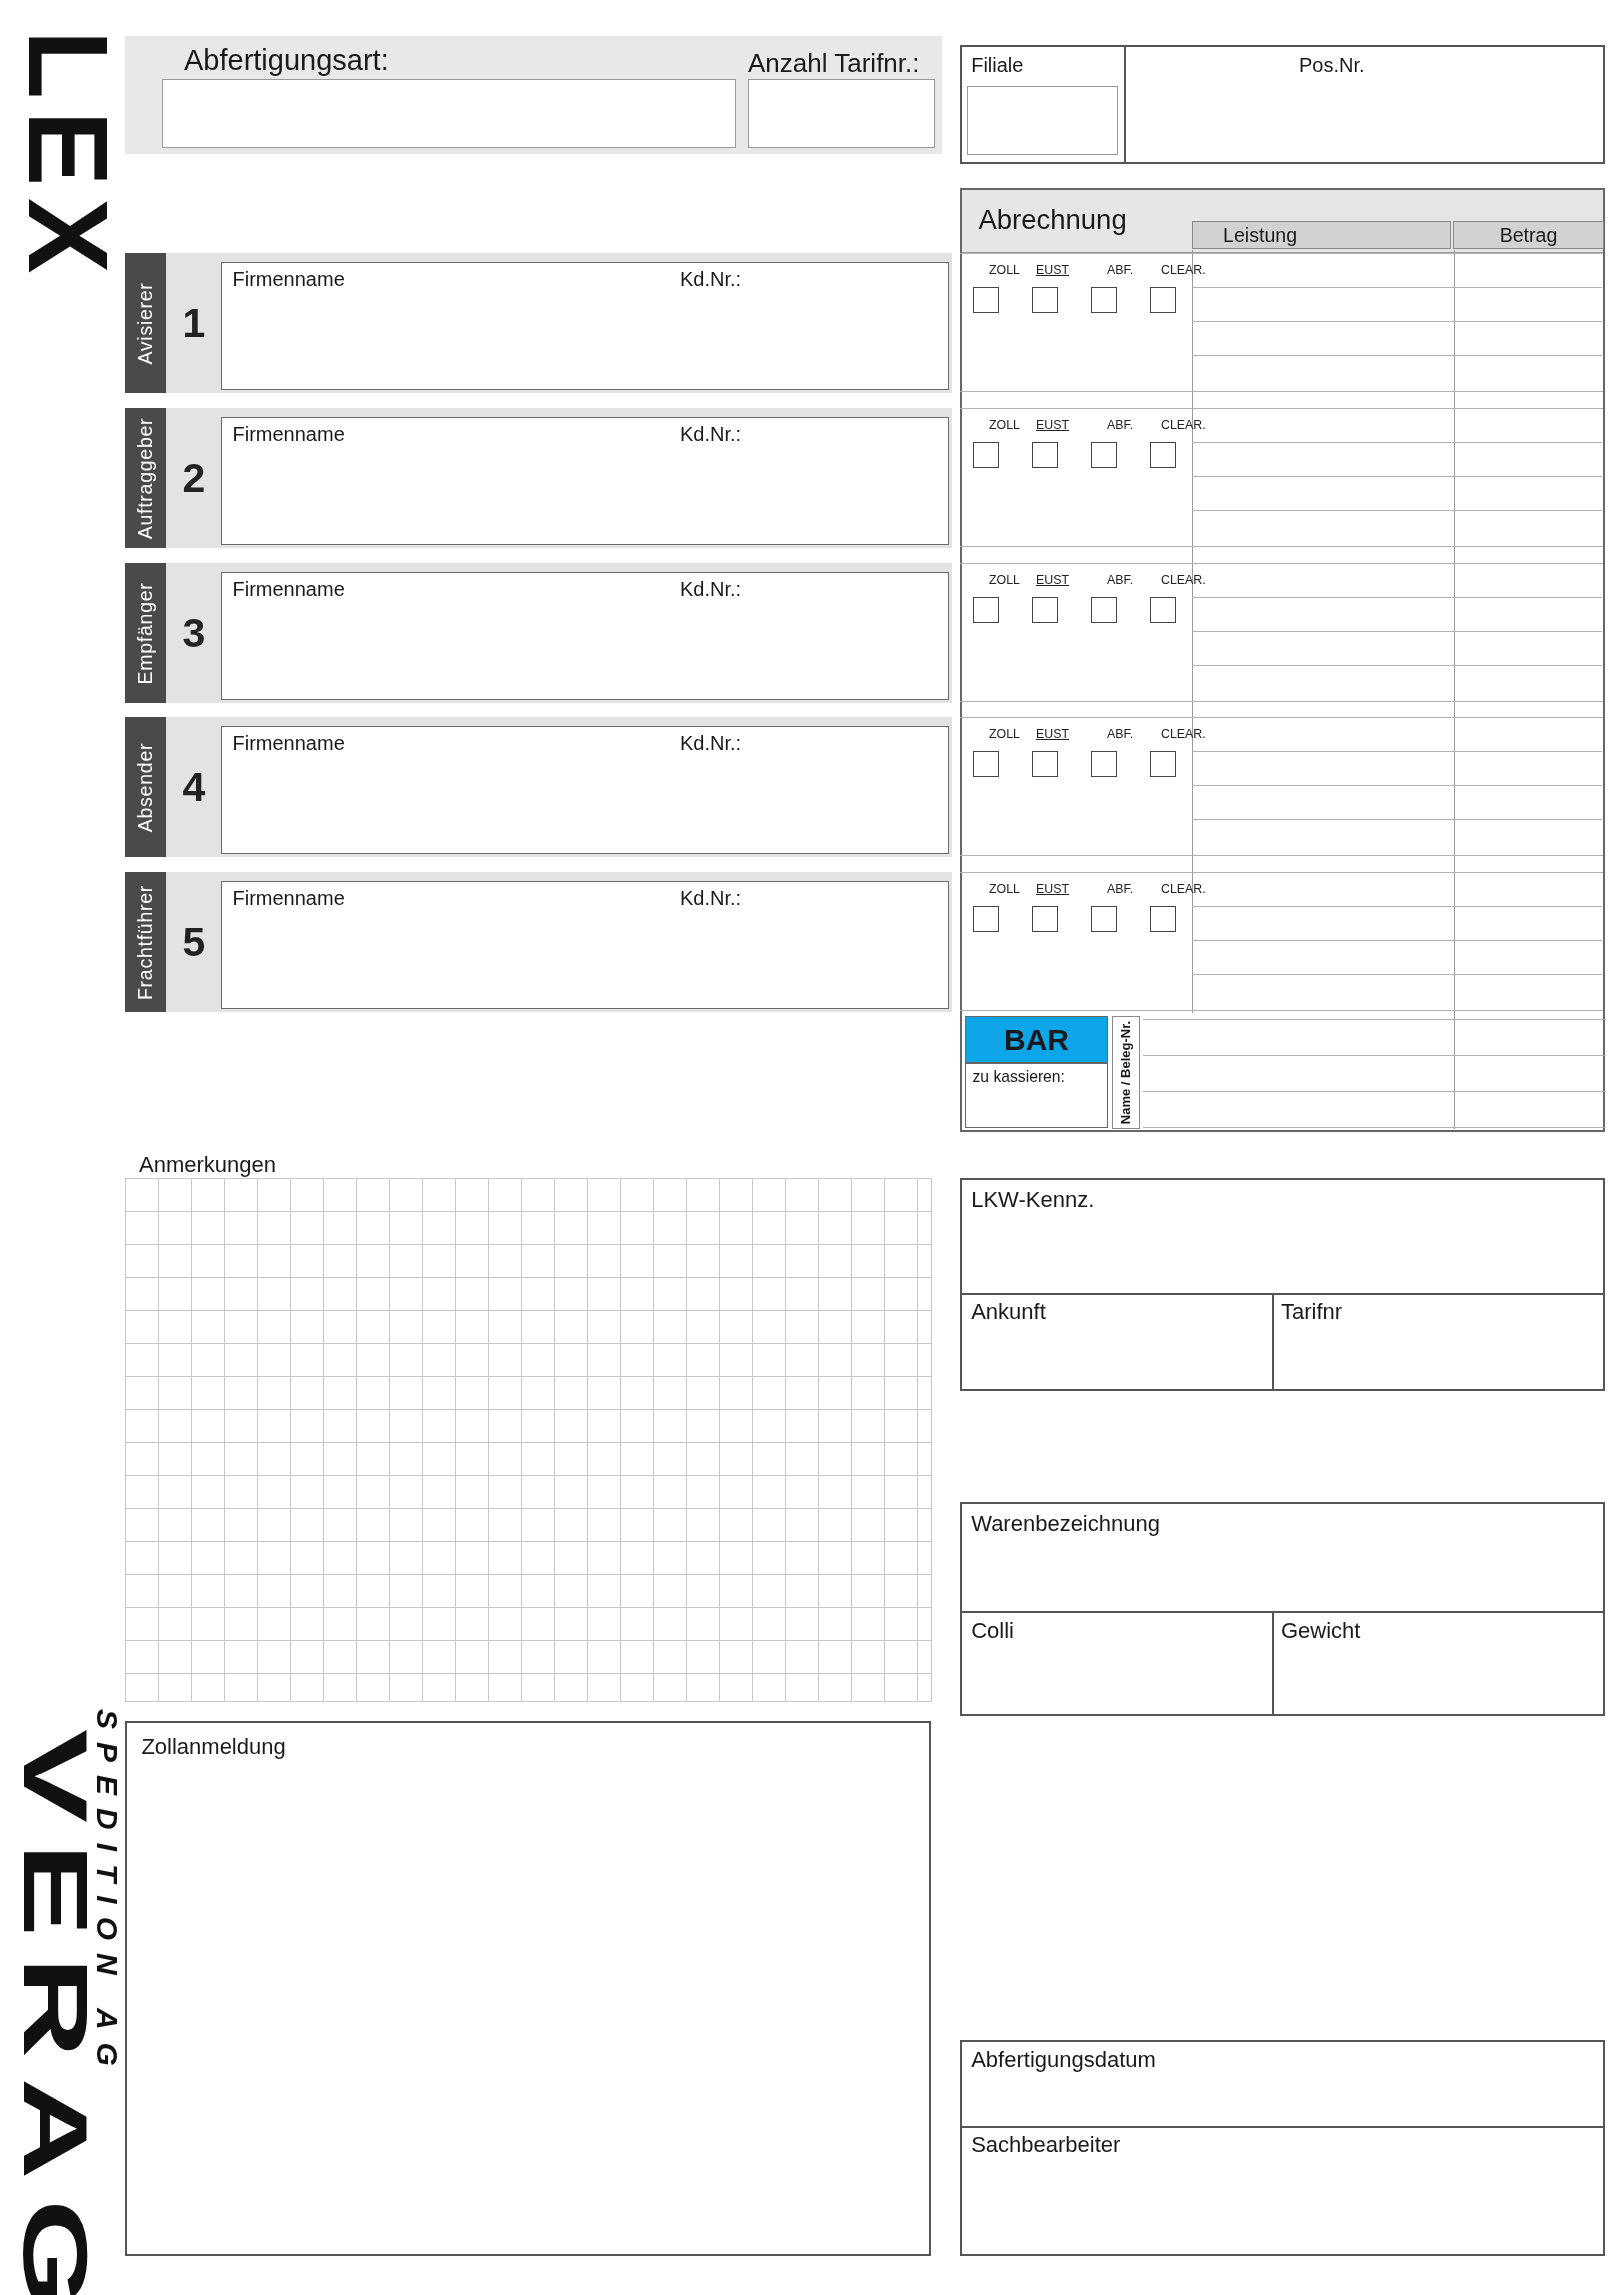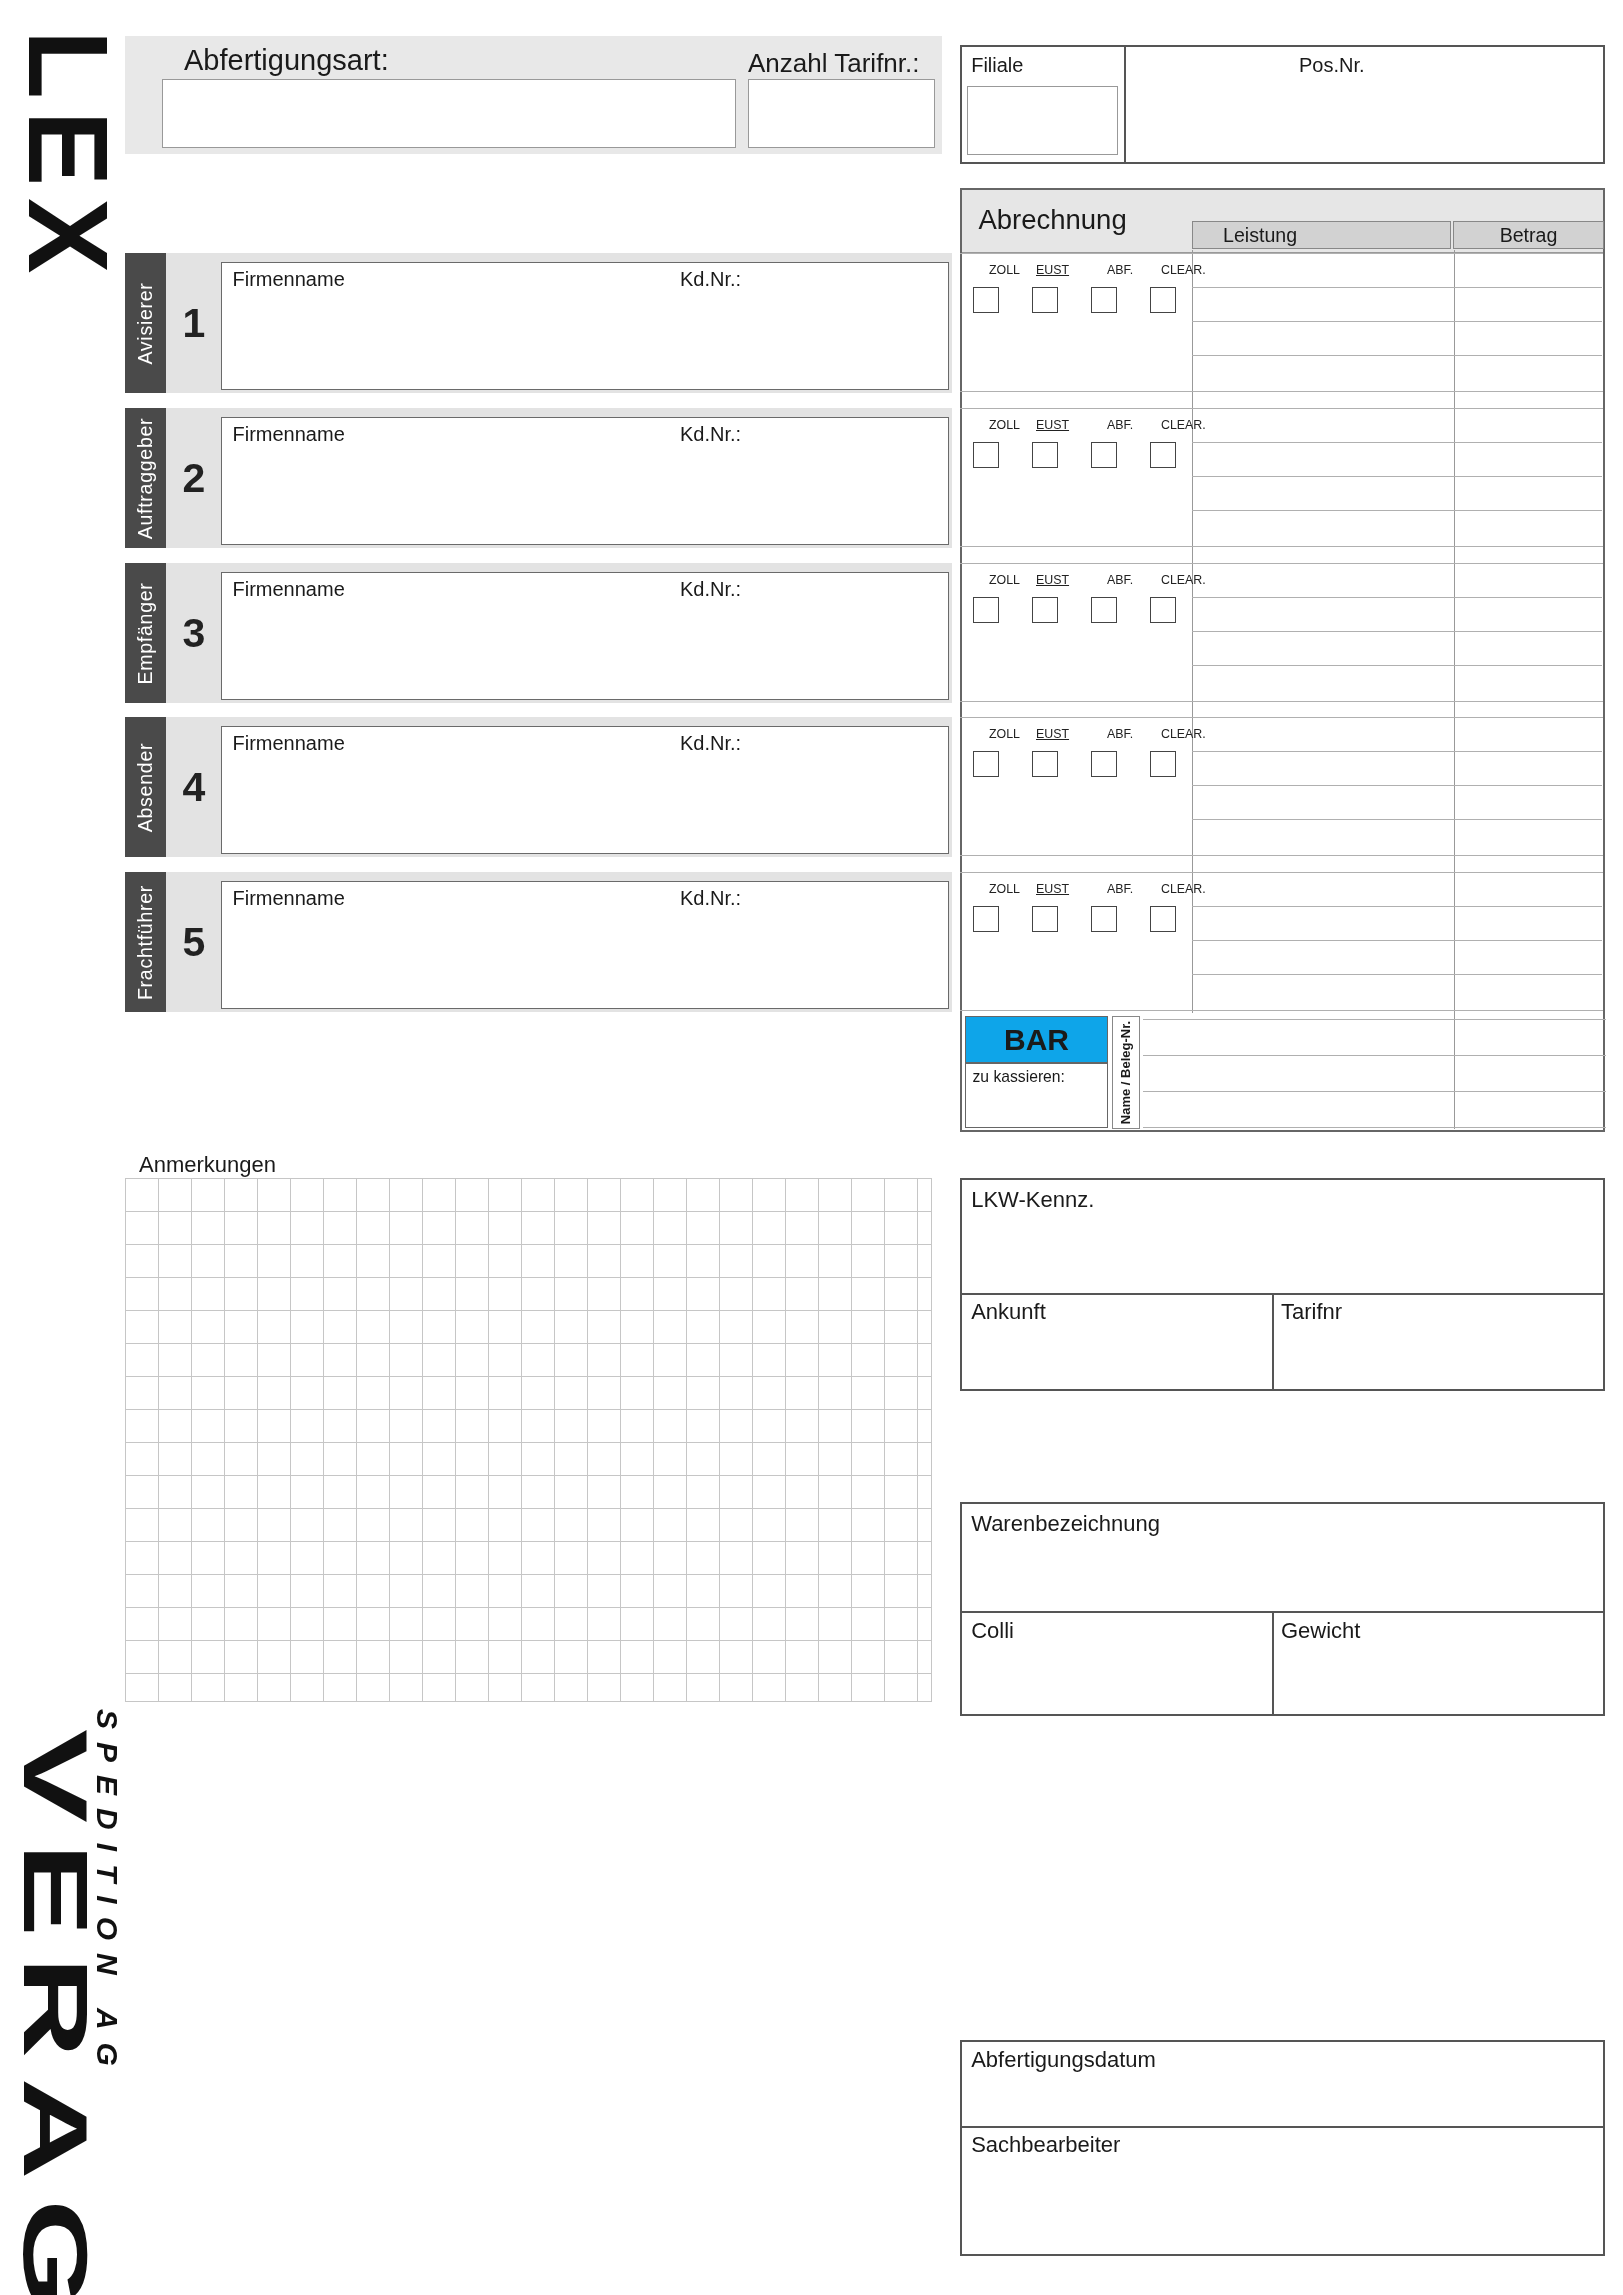--- a/index.html
+++ b/index.html
@@ -305,20 +305,23 @@
   </div>
 
   <div id="waren-unit" class="unit">
     <div class="ulabel" style="left:9.2px;top:6.5px">Warenbezeichnung</div>
     <div id="waren-hdiv" class="hdiv"></div>
     <div id="waren-vdiv" class="vdiv"></div>
     <div class="ulabel" style="left:9.2px;top:114px">Colli</div>
     <div class="ulabel" style="left:319px;top:114px">Gewicht</div>
   </div>
 
+  <div id="zoll-box">
+    <div id="zoll-label">Zollanmeldung</div>
+  </div>
 
   <div id="abschluss-unit" class="unit">
     <div class="ulabel" style="left:9.2px;top:5.2px">Abfertigungsdatum</div>
     <div id="abschluss-hdiv" class="hdiv"></div>
     <div class="ulabel" style="left:9.2px;top:90px">Sachbearbeiter</div>
   </div>
 
 </div>
 
 

